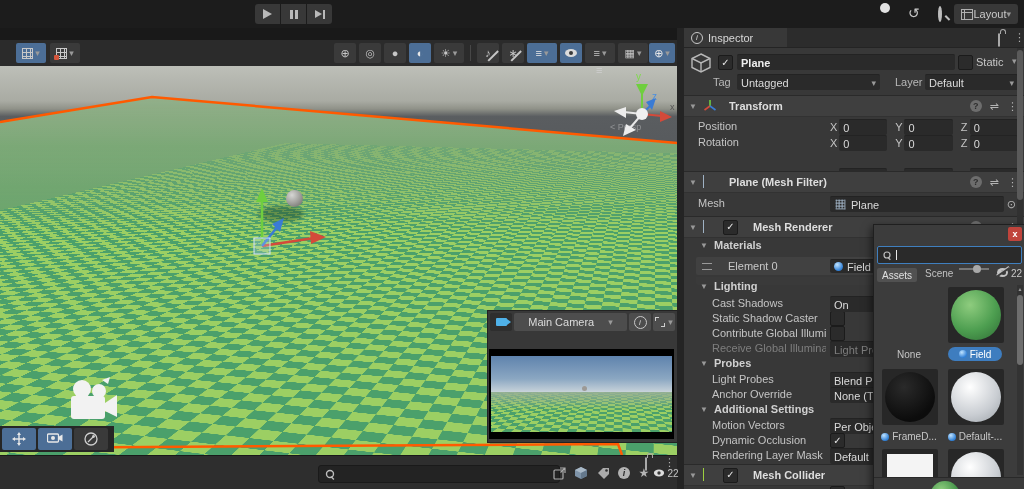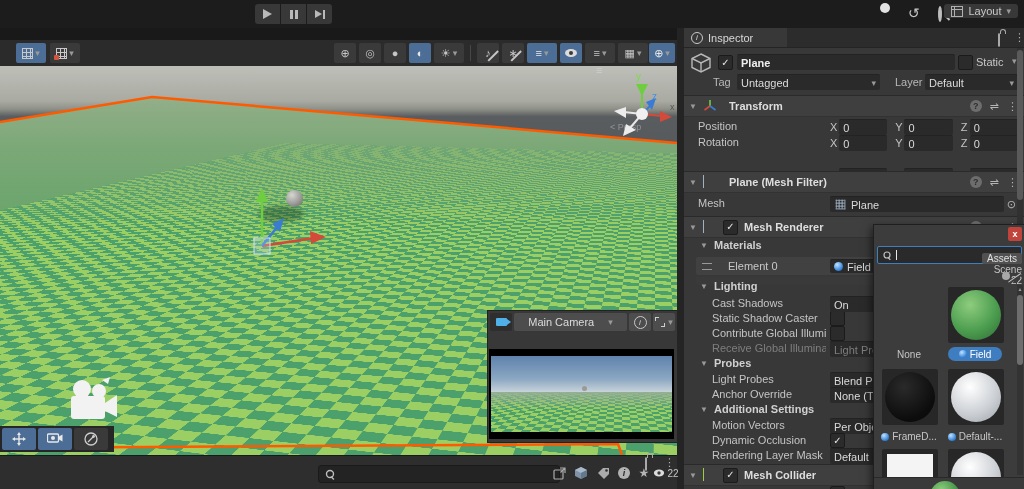--- a/index.html
+++ b/index.html
@@ -15,21 +15,21 @@
   .play-tri{width:0;height:0;border-left:9px solid #b9b9b9;border-top:5px solid transparent;border-bottom:5px solid transparent;}
   .pause-bars{display:flex;gap:2px;}
   .pause-bars i{display:block;width:3px;height:9px;background:#b9b9b9;}
   .step-wrap{display:flex;align-items:center;gap:1px;}
   .step-tri{width:0;height:0;border-left:7px solid #b9b9b9;border-top:4px solid transparent;border-bottom:4px solid transparent;}
   .step-bar{width:2px;height:9px;background:#b9b9b9;}
   .cloud{position:relative;width:20px;height:10px;background:#e2e2e2;border-radius:6px;}
   .cloud::before{content:"";position:absolute;left:4px;top:-5px;width:10px;height:10px;border-radius:50%;background:#e2e2e2;}
   .mag{position:relative;width:8px;height:8px;border:2px solid #bdbdbd;border-radius:50%;}
   .mag::after{content:"";position:absolute;left:6px;top:7px;width:6px;height:2px;background:#bdbdbd;transform:rotate(45deg);transform-origin:0 0;}
-  #layout-btn{position:absolute;right:6px;top:4px;height:14px;background:#383838;border-radius:3px;display:flex;align-items:center;gap:5px;padding:0 7px;color:#c9c9c9;}
+  #layout-btn{position:absolute;right:6px;top:4px;height:20px;background:#383838;border-radius:3px;display:flex;align-items:center;padding:0 7px;color:#c9c9c9;}
   .lgrid{width:10px;height:9px;border:1px solid #b0b0b0;background:
      linear-gradient(90deg,transparent 2px,#b0b0b0 2px,#b0b0b0 3px,transparent 3px),
      linear-gradient(transparent 2px,#b0b0b0 2px,#b0b0b0 3px,transparent 3px);}
   .dda{color:#9a9a9a;font-size:9px;}
 
   
   #scene{position:absolute;left:0;top:28px;width:677px;height:427px;background:#1e1e1e;overflow:hidden;}
   #scene-tabgap{position:absolute;left:0;top:0;width:677px;height:12px;background:#191919;}
   #scene-toolbar{position:absolute;left:0;top:12px;width:677px;height:26px;background:#2b2b2b;border-bottom:1px solid #1f1f1f;}
   .stb{position:absolute;top:3px;height:20px;background:#3a3a3a;border-radius:2px;display:flex;align-items:center;justify-content:center;gap:2px;color:#c6c6c6;font-size:11px;}
@@ -111,21 +111,21 @@
   .irow{position:absolute;left:0;width:340px;height:16px;}
   .plabel{position:absolute;left:14px;top:1px;width:128px;white-space:nowrap;overflow:hidden;color:#c4c4c4;}
   .plabel.sub{left:28px;width:114px;}
   .pval{position:absolute;left:146px;right:8px;top:0;}
   .fld{height:15px;background:#2a2a2a;border-radius:2px;border-top:1px solid #232323;display:flex;align-items:center;padding:0 4px;color:#dadada;white-space:nowrap;overflow:hidden;}
   .fld .dda{margin-left:auto;}
   .cb{width:13px;height:13px;background:#2b2b2b;border:1px solid #1b1b1b;border-radius:2px;display:flex;align-items:center;justify-content:center;}
   .cb .cm{color:#e6e6e6;font-size:10px;line-height:1;}
   .comp-header{position:absolute;left:0;width:340px;height:20px;background:#3f3f3f;border-top:1px solid #2a2a2a;border-bottom:1px solid #323232;display:flex;align-items:center;}
   .fold{color:#999;font-size:8px;margin-left:5px;width:10px;}
-  .ctitle{font-weight:bold;color:#dedede;margin-left:6px;}
+  .ctitle{font-weight:bold;color:#dedede;margin-left:15px;}
   .hright{margin-left:auto;display:flex;align-items:center;gap:8px;margin-right:6px;color:#b5b5b5;}
   .help-c{width:12px;height:12px;border-radius:50%;background:#6d6d6d;color:#2e2e2e;font-size:9px;font-weight:bold;display:flex;align-items:center;justify-content:center;}
   .cicon{width:14px;height:14px;margin-left:4px;}
   .gridicon{width:12px;height:12px;background:
      linear-gradient(90deg,#9fb2c4 1px,transparent 1px),linear-gradient(#9fb2c4 1px,transparent 1px);
      background-size:4px 4px;border-right:1px solid #9fb2c4;border-bottom:1px solid #9fb2c4;}
   .gridicon.green{background:linear-gradient(90deg,#9ccf3f 1px,transparent 1px),linear-gradient(#9ccf3f 1px,transparent 1px);background-size:4px 4px;border-right:1px solid #9ccf3f;border-bottom:1px solid #9ccf3f;}
   .vec{position:absolute;left:146px;top:0;right:6px;display:flex;align-items:center;}
   .axl{width:10px;color:#c4c4c4;}
   .vfld{width:44px;margin-right:8px;height:15px;background:#2a2a2a;border-radius:2px;border-top:1px solid #232323;display:flex;align-items:center;padding:0 4px;color:#dadada;}
@@ -138,21 +138,21 @@
   #insp-thumb{position:absolute;left:0;top:2px;width:6px;height:150px;background:#5a5a5a;border-radius:3px;}
 
   
   #material-popup{position:absolute;left:873px;top:224px;width:151px;height:265px;background:#3c3c3c;border:1px solid #1f1f1f;box-shadow:-2px 3px 8px rgba(0,0,0,0.5);z-index:10;overflow:hidden;}
   #mp-title{position:absolute;left:0;top:0;width:100%;height:19px;display:flex;align-items:center;}
   #mp-title span{margin-left:6px;color:#e2e2e2;}
   #mp-close{position:absolute;right:3px;top:2px;width:14px;height:14px;background:#c0443c;border-radius:2px;color:#fff;font-size:9px;display:flex;align-items:center;justify-content:center;font-weight:bold;}
   #mp-search{position:absolute;left:3px;right:3px;top:21px;height:16px;background:#2a2a2a;border:1px solid #3f7fbf;border-radius:2px;display:flex;align-items:center;gap:3px;padding:0 3px;}
   #mp-search .mag{transform:scale(0.6);}
   #mp-search .caret{width:1px;height:10px;background:#e8e8e8;}
-  #mp-tabs{position:absolute;left:3px;right:3px;top:28px;height:16px;display:flex;align-items:flex-end;flex-direction:column;}
+  #mp-tabs{position:absolute;left:3px;right:3px;top:43px;height:16px;display:flex;align-items:flex-start;}
   #mp-assets{background:#515151;border-radius:2px;height:14px;padding:0 5px;display:flex;align-items:center;color:#e0e0e0;font-size:10px;}
   #mp-scene{margin-left:8px;color:#c2c2c2;font-size:10px;}
   #mp-slider{position:relative;width:34px;height:2px;background:#777;margin-left:6px;}
   #mp-slider i{position:absolute;left:14px;top:-3px;width:8px;height:8px;border-radius:50%;background:#a8a8a8;}
   .eyeoff{position:relative;width:13px;height:9px;background:#c4c4c4;border-radius:50%;margin-left:8px;}
   .eyeoff::before{content:"";position:absolute;left:4px;top:2px;width:5px;height:5px;border-radius:50%;background:#3c3c3c;}
   .eyeoff::after{content:"";position:absolute;left:-1px;top:3px;width:15px;height:2px;background:#3c3c3c;transform:rotate(-35deg);box-shadow:0 -1px 0 #c4c4c4;}
   .mthumb{position:absolute;width:56px;height:56px;background:#272727;border-radius:2px;}
   .sphere{position:absolute;left:3px;top:3px;width:50px;height:50px;border-radius:50%;}
   .sph-green{background:radial-gradient(circle at 38% 30%,#8ecc7e,#4d9e50 55%,#2e6b34 100%);}

